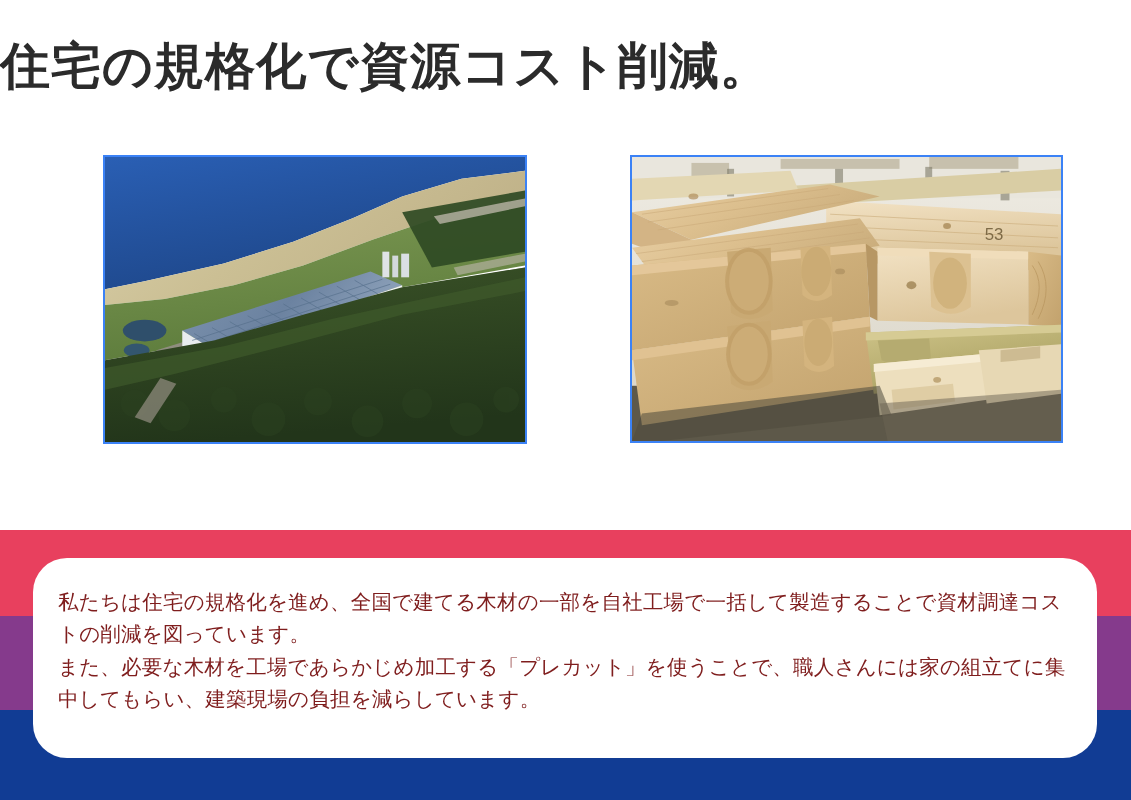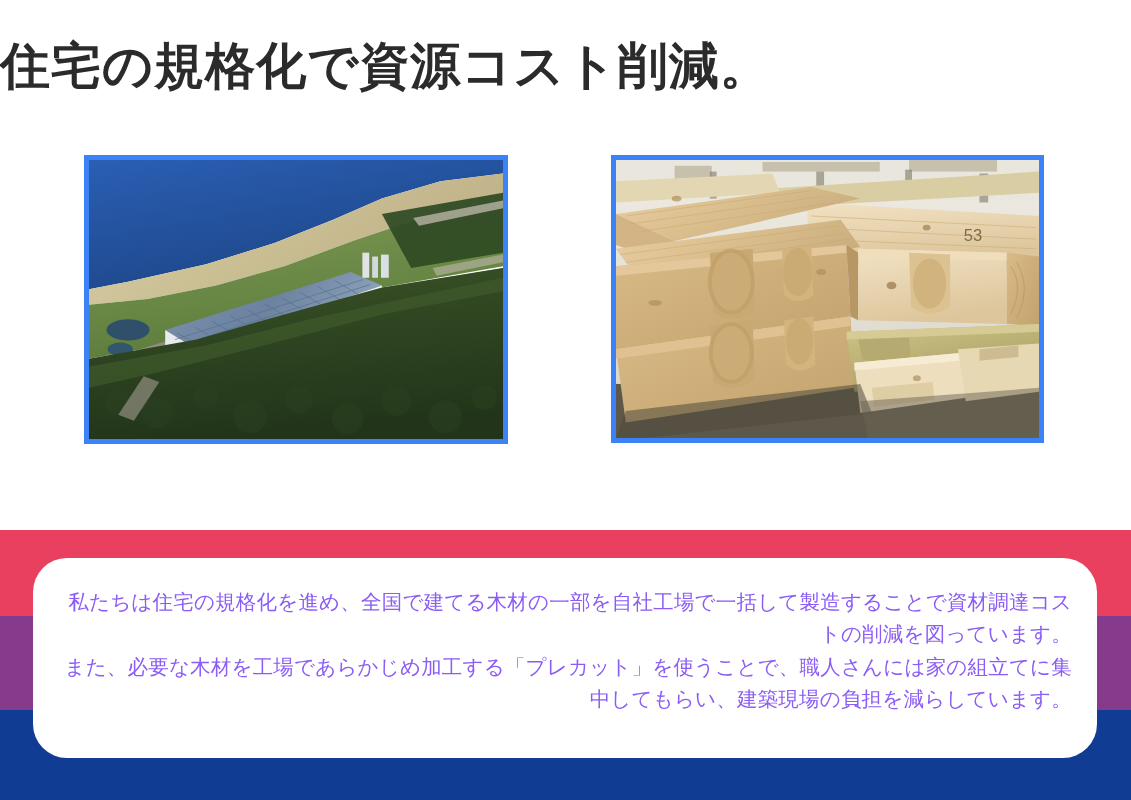--- a/index.html
+++ b/index.html
@@ -24,21 +24,22 @@
     font-weight:bold;
     letter-spacing:1px;
     color:#2b2b2b;
     line-height:1.2;
   }
 
   
   .photo {
     position:absolute;
     overflow:hidden;
-    border:5px solid #3b82f6;
+    border:2px solid #3b82f6;
+    margin-left:19px;
   }
   .photo-aerial {
     left:84px; top:155px;
     width:424px; height:289px;
   }
   .photo-timber {
     left:611px; top:155px;
     width:433px; height:288px;
   }
   .photo svg { display:block; width:100%; height:100%; }
@@ -59,24 +60,23 @@
     width:1064px; height:200px;
     background:#ffffff;
     border-radius:34px;
   }
   .card-body {
     position:absolute;
     left:25px; top:28px;
     width:1014px;
     font-size:20.5px;
     line-height:1.58;
-    color:#8b5cf6;
+    color:#7f1d1d;
     letter-spacing:0.2px;
     white-space:pre-wrap;
-    text-align:right;
   }
 </style>
 </head>
 <body>
 
 <div class="slide">
 
   <div class="title">住宅の規格化で資源コスト削減。</div>
 
   <div class="photo photo-aerial">

